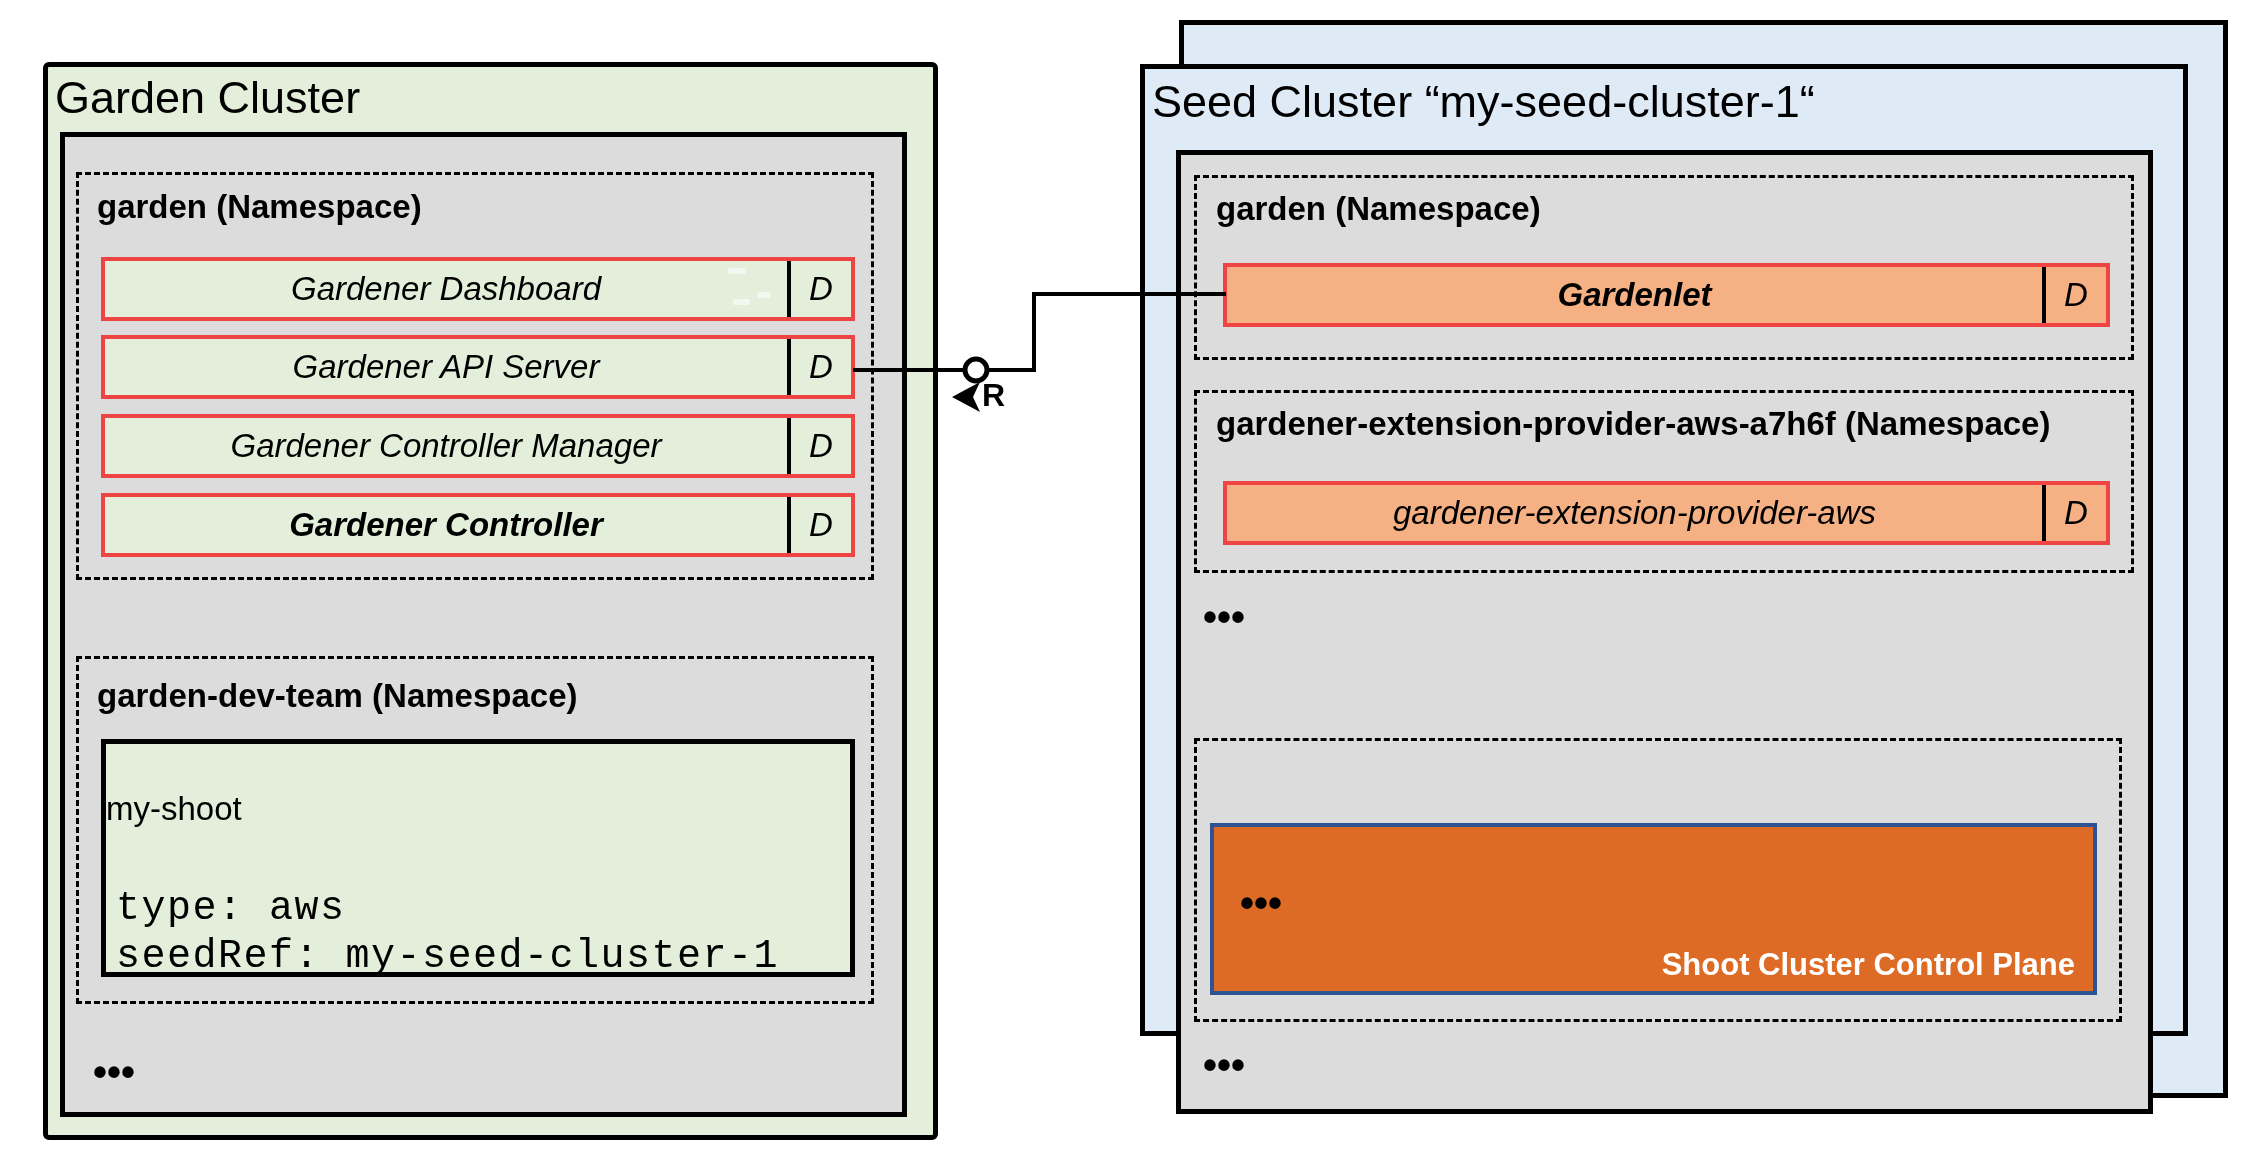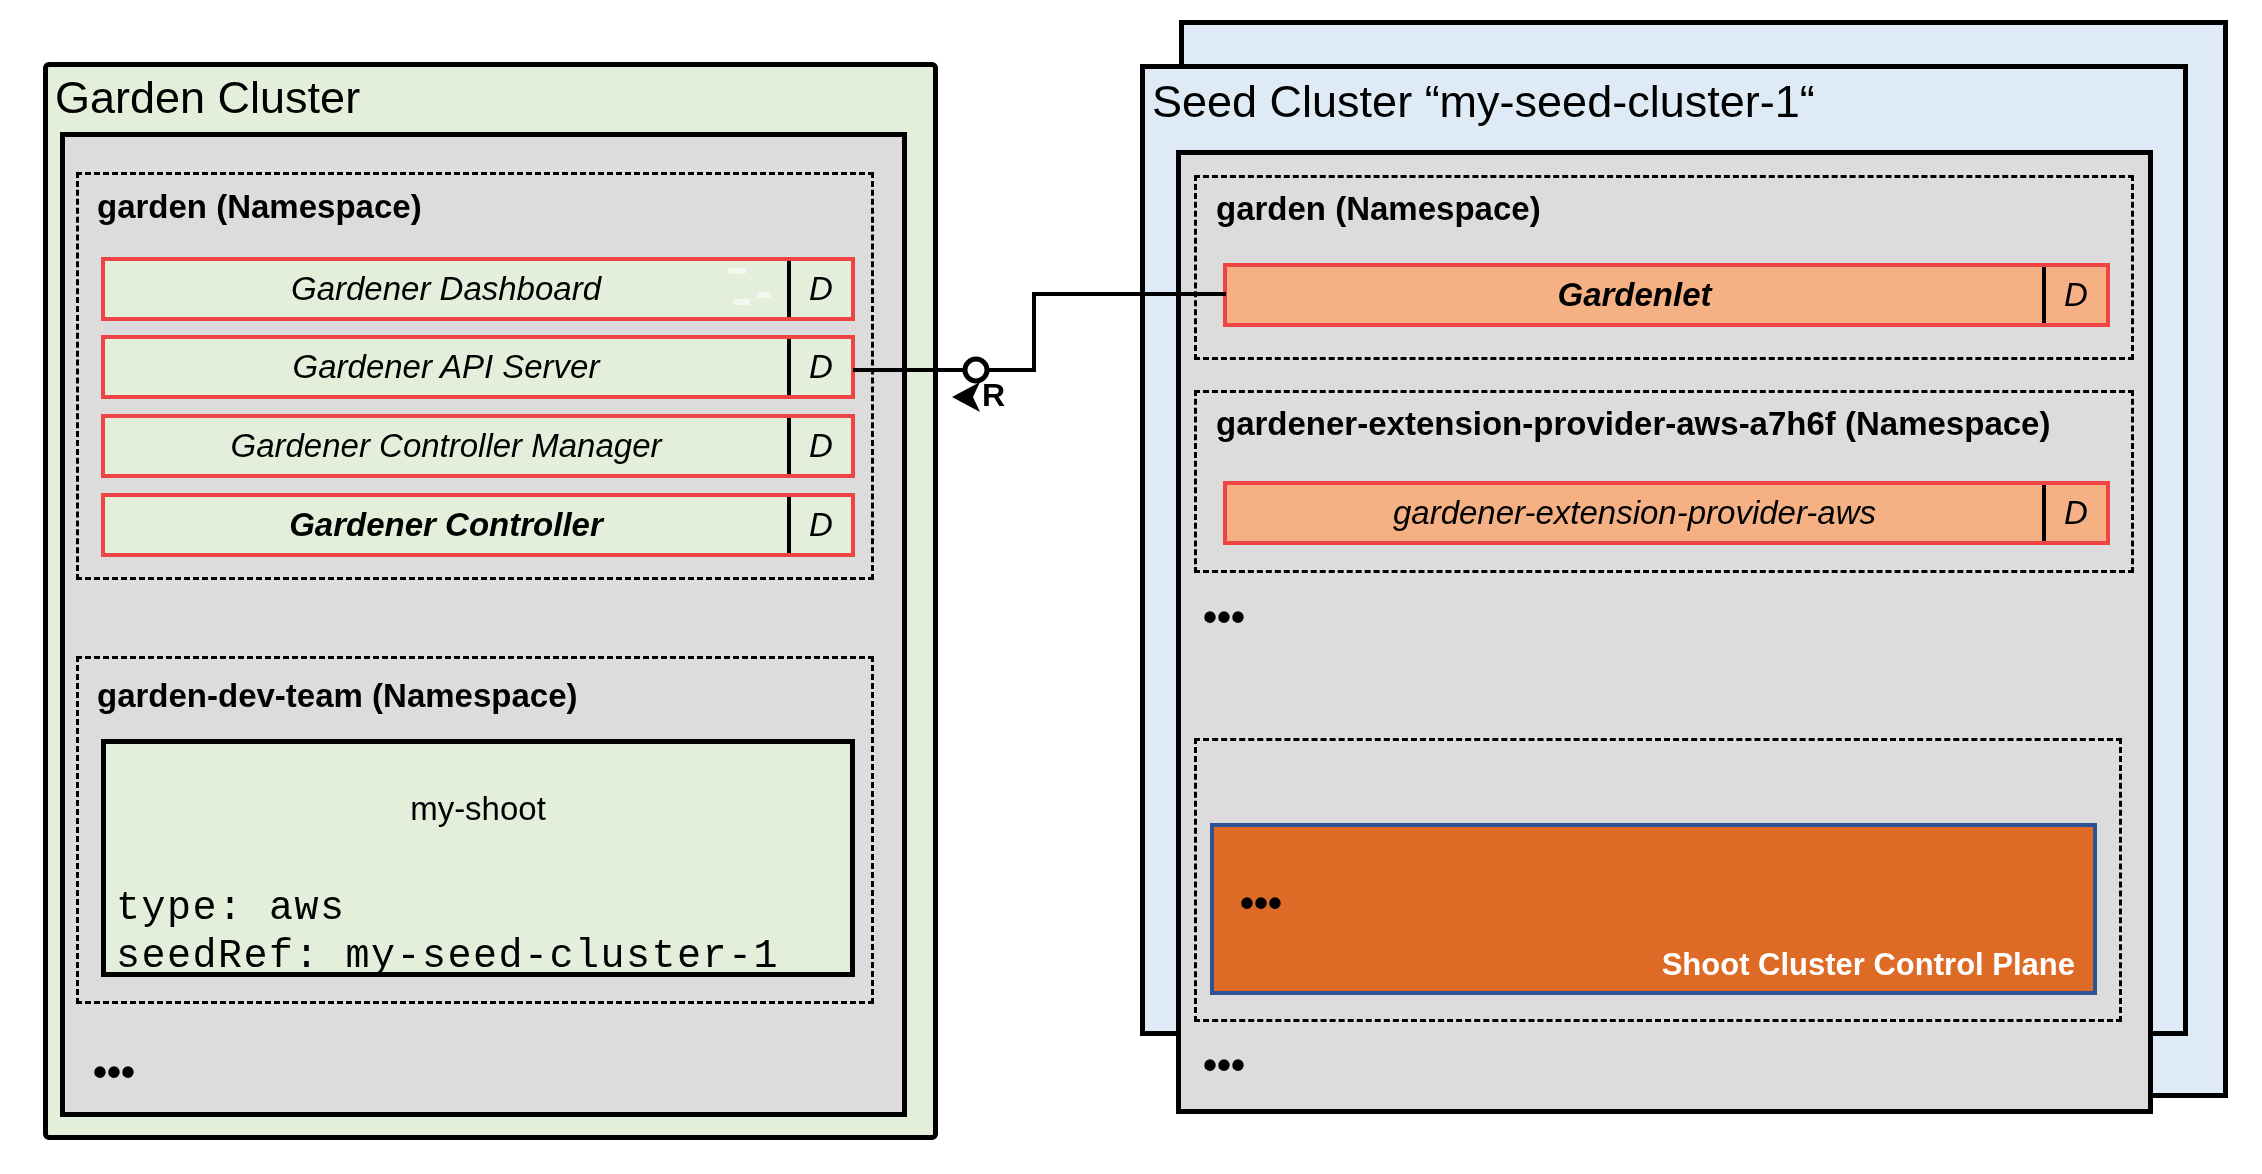--- a/index.html
+++ b/index.html
@@ -41,21 +41,21 @@
   .g-row{left:22px;width:754px;height:64px;}
   .g-row.r1{top:82px;} .g-row.r2{top:160px;} .g-row.r3{top:239px;} .g-row.r4{top:318px;}
   .gardenlet-row{left:26px;top:85px;width:887px;height:64px;}
   .ext-row{left:26px;top:88px;width:887px;height:64px;}
 
   
   .shoot-box{left:22px;top:80px;width:754px;height:238px;border:5px solid #000;
              background:var(--green_fill,#E3EFDB);}
   .mono{font-family:"Liberation Mono","DejaVu Sans Mono",monospace;letter-spacing:1.5px;}
   .shoot-kind{left:0;top:6px;width:100%;text-align:center;font-size:40px;}
-  .shoot-name{left:0;top:46px;width:100%;text-align:center;font-size:33px;}
+  .shoot-name{left:0;top:46px;width:100%;font-size:33px;}
   .spec1{left:10px;top:142px;font-size:40px;white-space:nowrap;}
   .spec2{left:10px;top:190px;font-size:40px;white-space:nowrap;}
 
   
   .control-plane{left:13px;top:82px;width:887px;height:172px;
                  border:4px solid var(--control_border_blue,#2E5395);
                  background:var(--dark_orange,#DD6B26);}
   .cp-label{right:18px;bottom:8px;color:#fff;font-weight:700;font-size:31px;white-space:nowrap;}
 
   .ellipsis{font-size:40px;font-weight:700;line-height:1;white-space:nowrap;}

